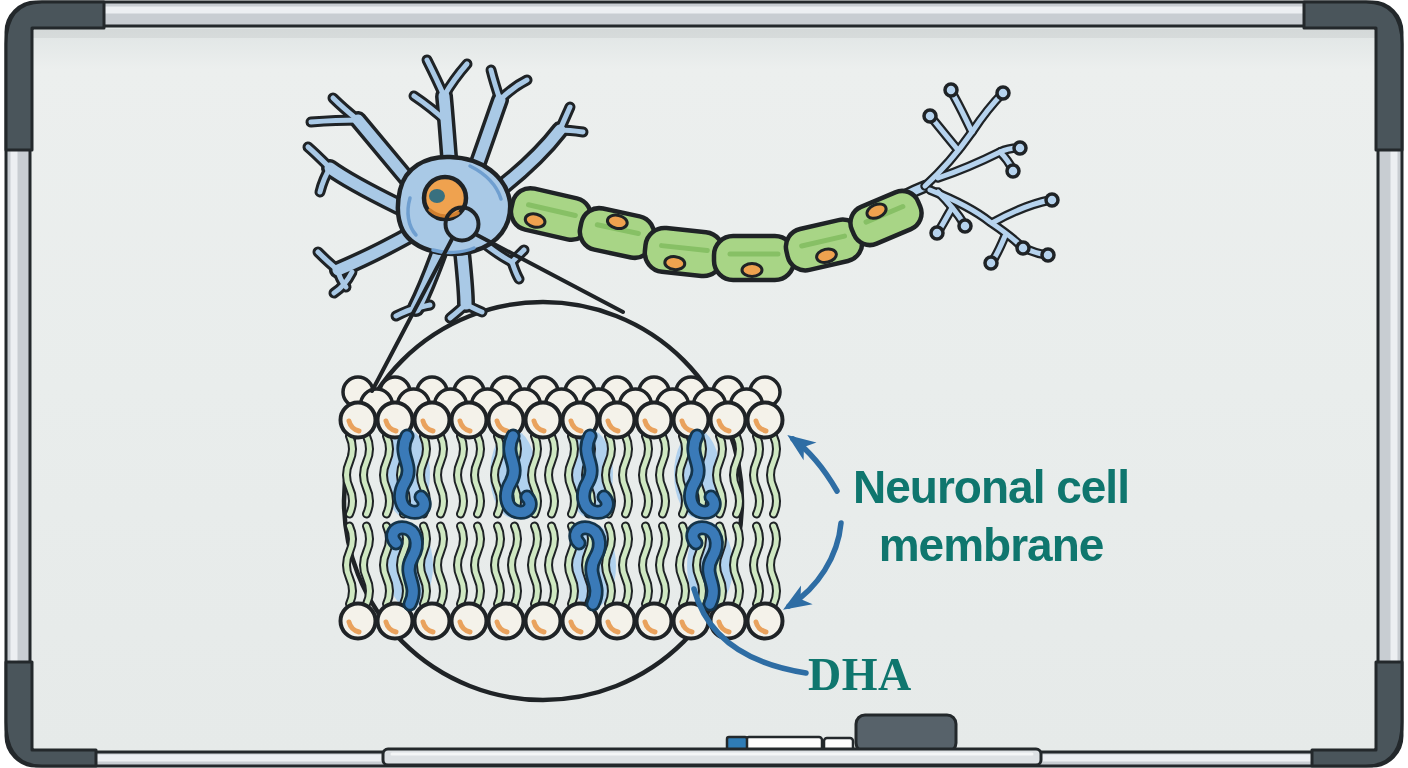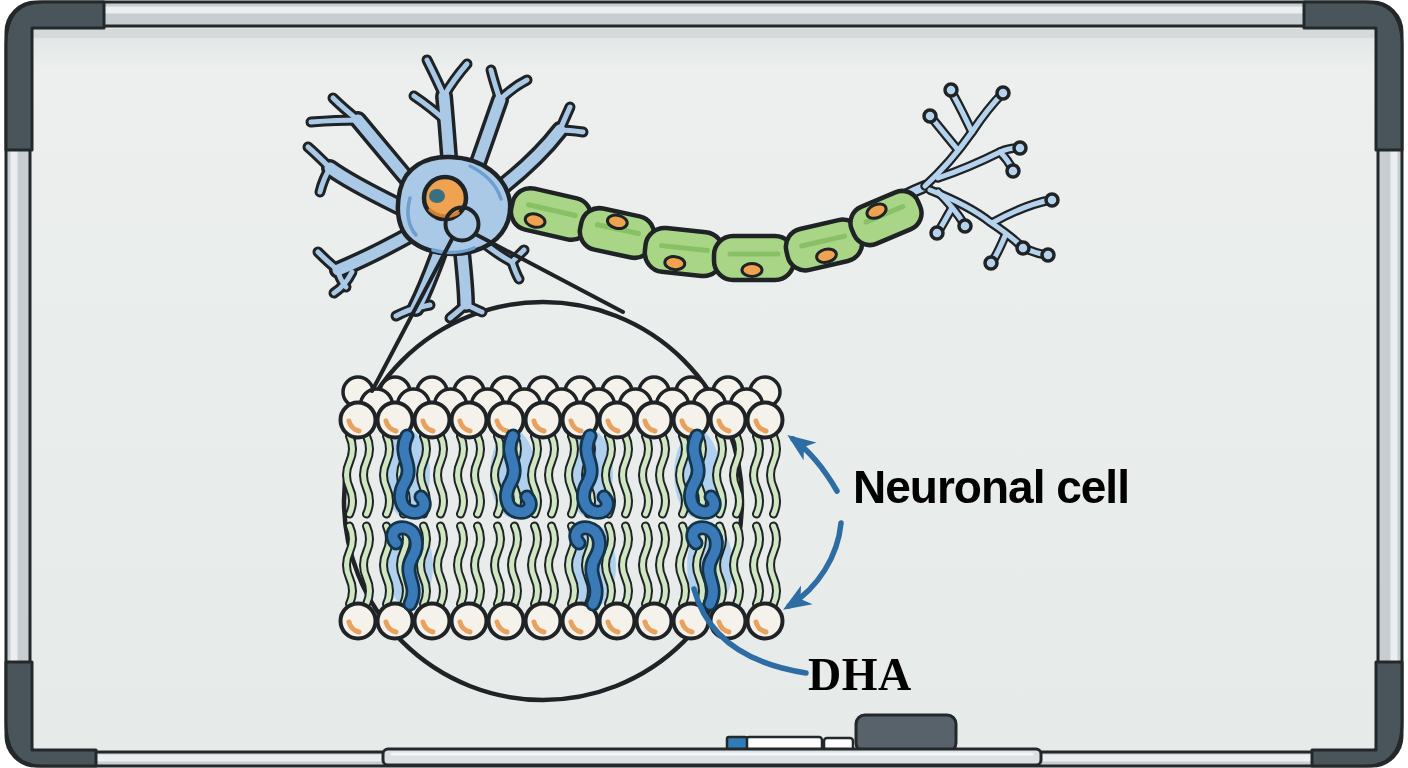--- a/index.html
+++ b/index.html
@@ -1,19 +1,19 @@
 <!DOCTYPE html>
 <html><head>
 <meta charset="utf-8">
 <style>
   html,body{margin:0;padding:0;background:#fff;}
   #stage{position:relative;width:1408px;height:768px;overflow:hidden;
          font-family:"Liberation Sans",sans-serif;}
   #art{position:absolute;left:0;top:0;}
-  .board-label{position:absolute;color:#000000;font-weight:700;
+  .board-label{position:absolute;color:#0f766e;font-weight:700;
                font-family:"Liberation Sans",sans-serif;}
   #membrane-label{left:791px;top:458px;width:400px;text-align:center;
                   font-size:46px;line-height:58px;letter-spacing:-1px;}
   #dha-label{left:808px;top:648px;font-size:46px;letter-spacing:0.5px;font-family:Liberation Serif, serif;}
 </style>
 </head>
 <body>
 
 <div id="stage">
 
@@ -434,16 +434,17 @@
       <rect x="727" y="737" width="20" height="15" rx="2" fill="#2f7cb6" stroke="#23282b" stroke-width="2.5"></rect>
       <rect x="824" y="738" width="29" height="14" rx="3" fill="#fdfdfd" stroke="#23282b" stroke-width="2.5"></rect>
     </g>
     <rect x="383" y="749" width="658" height="16" rx="5" fill="#dde1e4" stroke="#23282b" stroke-width="3"></rect>
     <line x1="392" y1="754" x2="1032" y2="754" stroke="#f4f6f7" stroke-width="3" stroke-linecap="round"></line>
   </g>
 </svg>
 
 <div id="membrane-label" class="board-label">
   <div>Neuronal cell</div>
+  <div>membrane</div>
 </div>
 <div id="dha-label" class="board-label">DHA</div>
 
 </div>
 
 </body></html>

